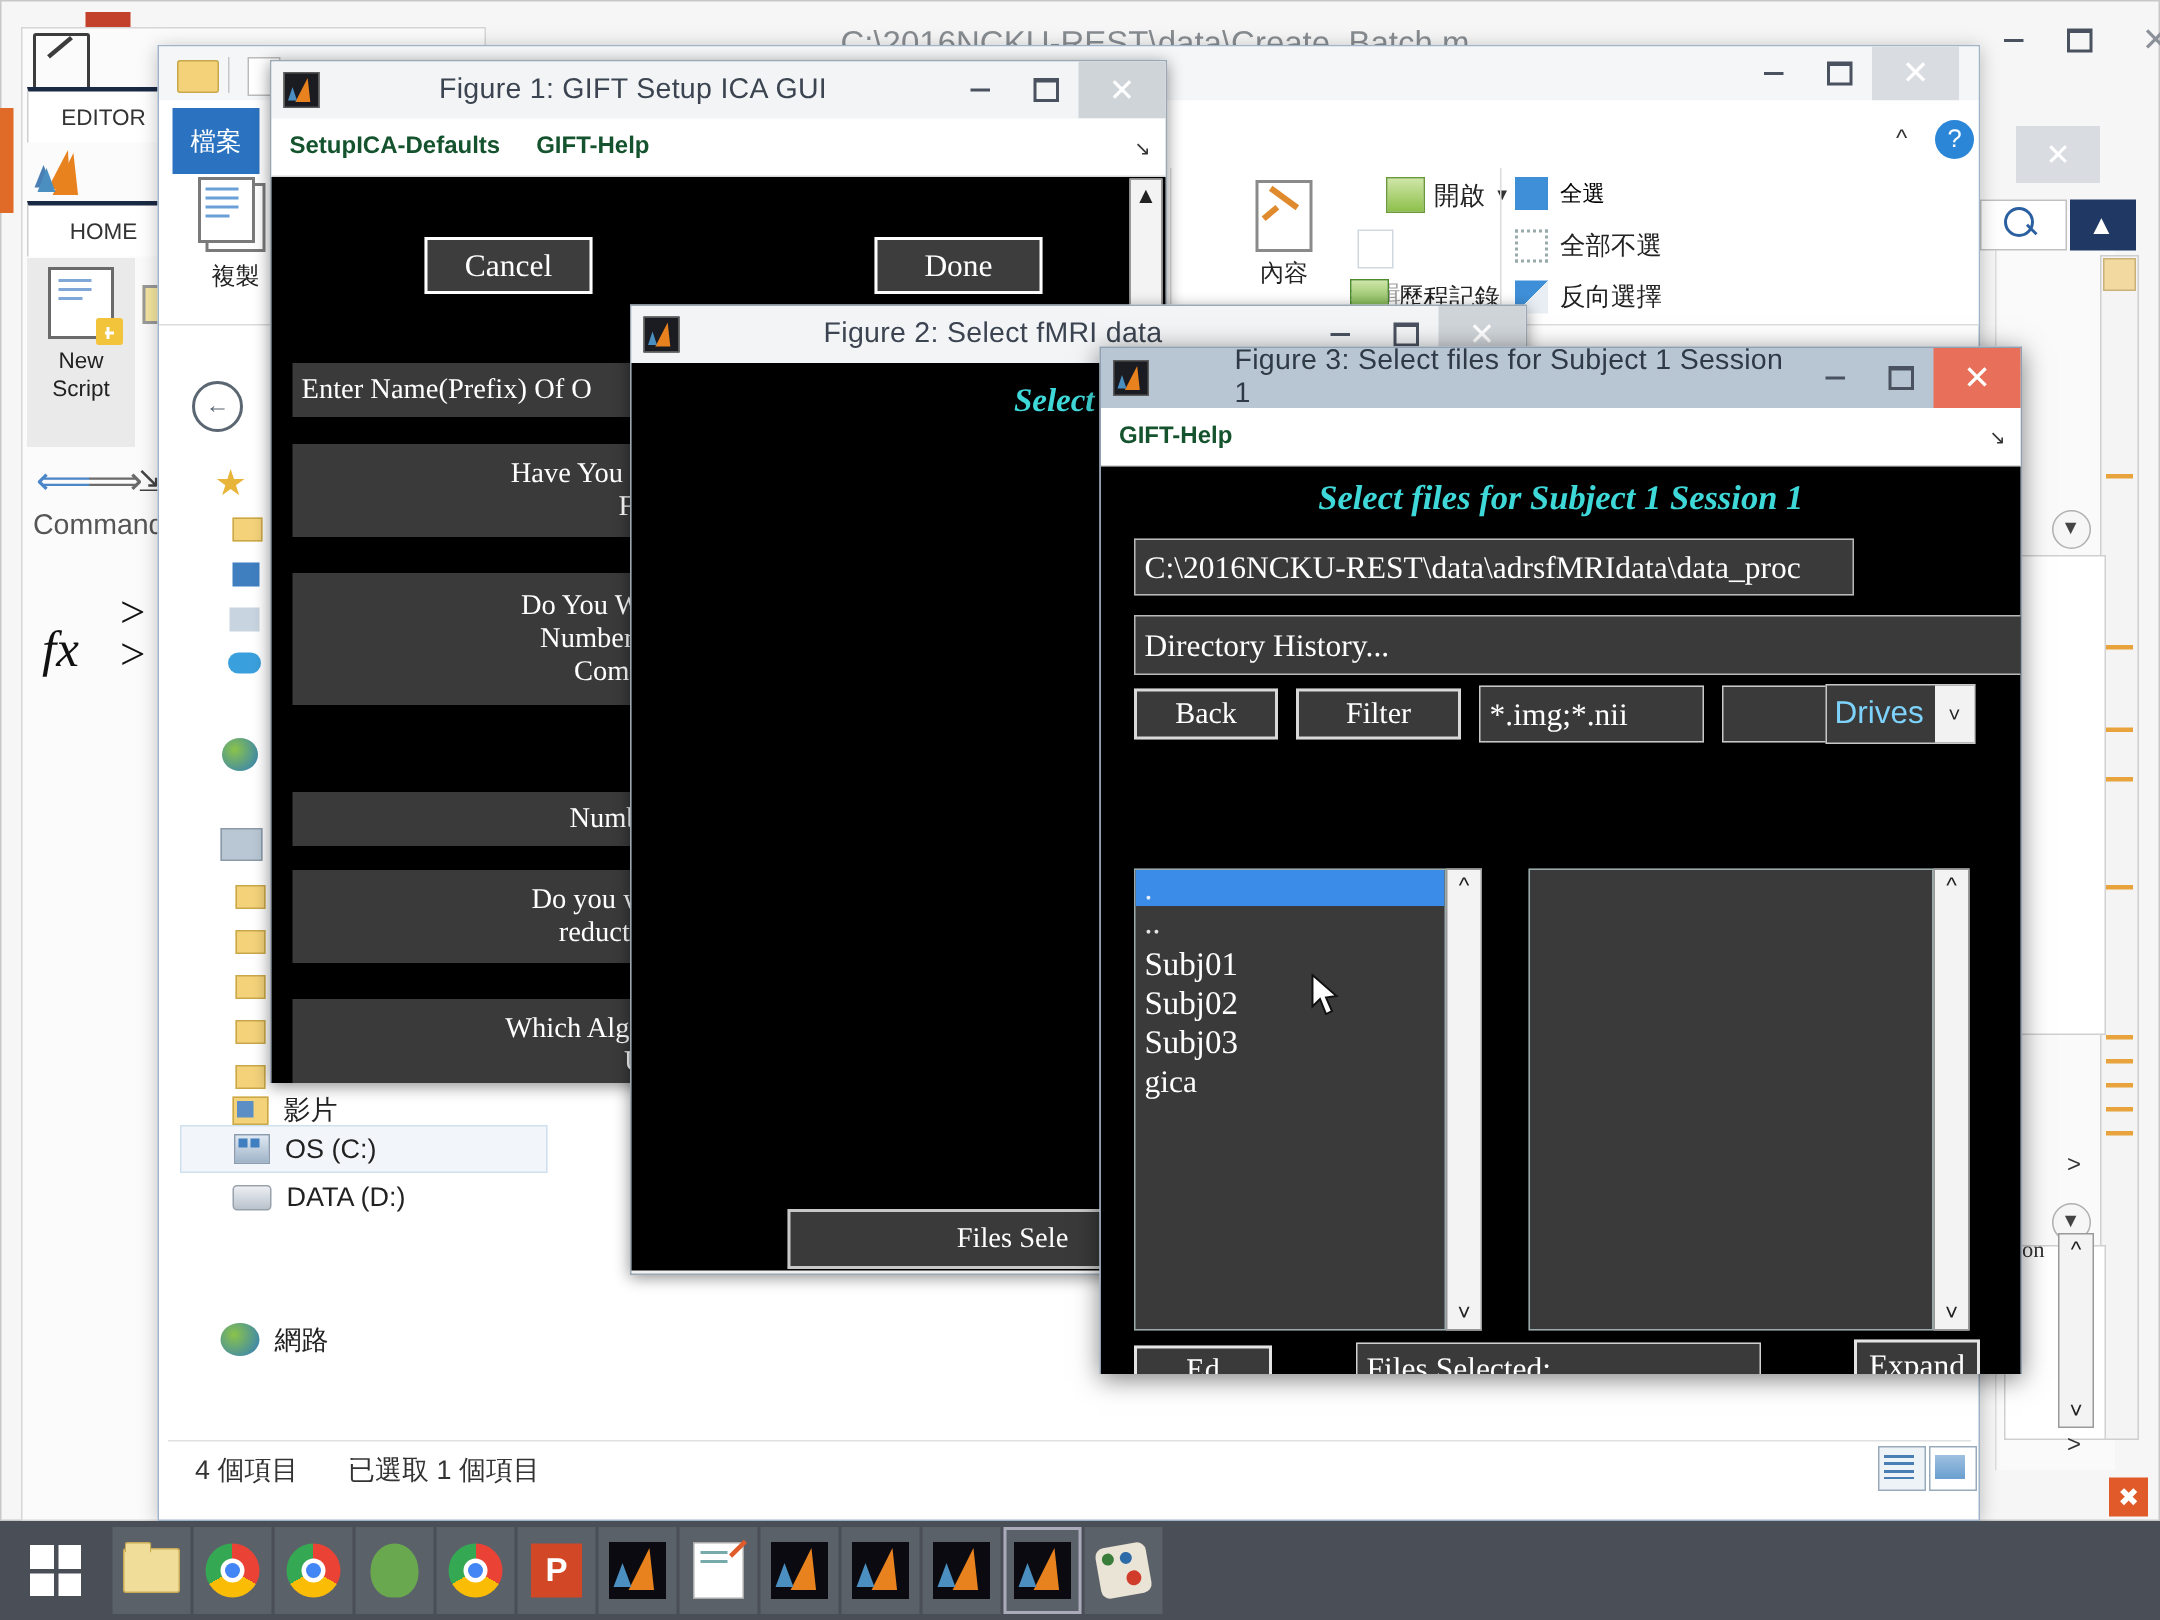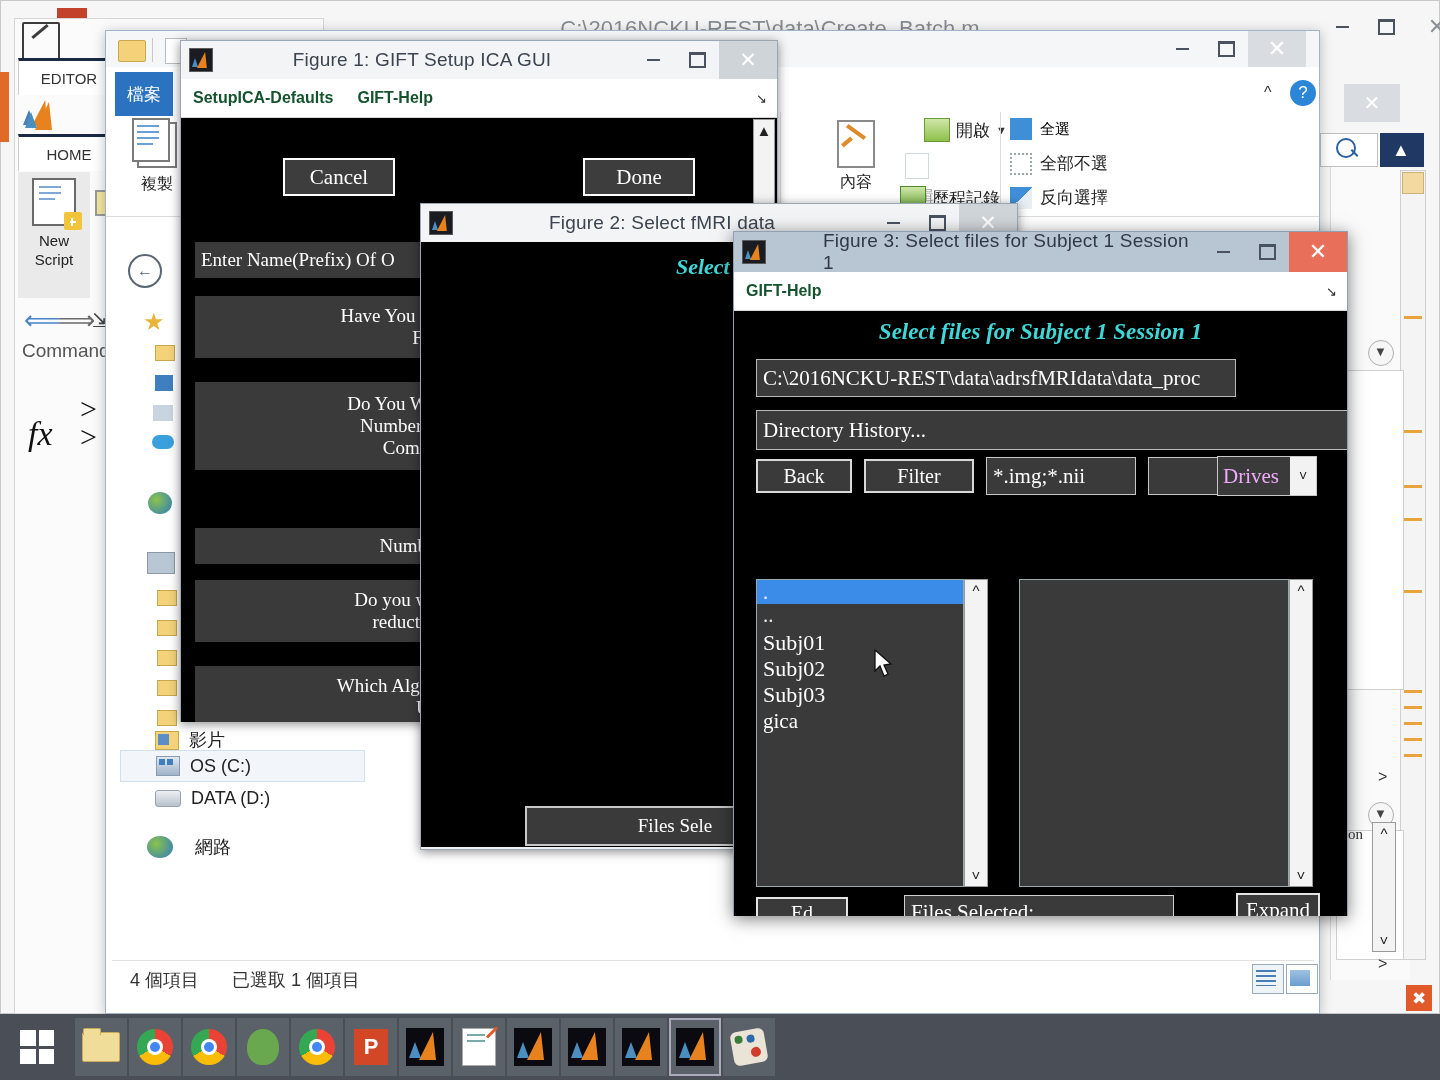--- a/index.html
+++ b/index.html
@@ -262,21 +262,21 @@
   <span style="display:inline-block;width:22px;height:18px;background:linear-gradient(#dfe8f2,#9fb3c8);border:1px solid #8a9cae;position:relative;">
     <span style="position:absolute;left:2px;top:2px;width:6px;height:6px;background:#3f7fc0;"></span>
     <span style="position:absolute;left:10px;top:2px;width:6px;height:6px;background:#3f7fc0;"></span>
   </span>
   <span style="font-size:18px;color:#222;">OS (C:)</span>
 </div>
 <div class="abs" style="left:155px;top:788px;display:flex;align-items:center;gap:10px;">
   <span style="display:inline-block;width:24px;height:15px;background:linear-gradient(#eceff3,#b9c2cc);border:1px solid #98a2ac;border-radius:3px;"></span>
   <span style="font-size:18px;color:#222;">DATA (D:)</span>
 </div>
-<div class="abs" style="left:147px;top:835px;display:flex;align-items:center;gap:22px;">
+<div class="abs" style="left:147px;top:881px;display:flex;align-items:center;gap:10px;">
   <span style="display:inline-block;width:26px;height:22px;border-radius:50%;background:radial-gradient(circle at 35% 35%,#8bc34a,#2d7bbf);"></span>
   <span style="font-size:18px;color:#222;">網路</span>
 </div>
 
 <div class="abs" style="left:112px;top:960px;width:1202px;height:48px;background:#fff;border-top:1px solid #e0e0e0;box-sizing:border-box;display:flex;align-items:center;"></div>
 <div class="abs" style="left:130px;top:968px;font-size:18px;color:#333;">4 個項目</div>
 <div class="abs" style="left:232px;top:968px;font-size:18px;color:#333;">已選取 1 個項目</div>
 <div class="abs" style="left:1252px;top:964px;width:30px;height:28px;border:1px solid #9ab;background:#eef3f8;"></div>
 <div class="abs" style="left:1256px;top:970px;width:20px;height:16px;background:repeating-linear-gradient(#4a7fb5 0 2px,#eef3f8 2px 5px);"></div>
 <div class="abs" style="left:1286px;top:964px;width:30px;height:28px;border:1px solid #9ab;background:#fff;"></div>
@@ -390,21 +390,21 @@
                 box-sizing:border-box;color:#fff;font-family:'Liberation Serif',serif;font-size:20px;
                 display:flex;align-items:center;justify-content:center;">Filter</div>
     <div style="position:absolute;left:252px;top:146px;width:150px;height:38px;background:#3a3a3a;border:1px solid #c8c8c8;
                 box-sizing:border-box;color:#fff;font-family:'Liberation Serif',serif;font-size:21px;
                 display:flex;align-items:center;padding-left:6px;">*.img;*.nii</div>
     <div style="position:absolute;left:414px;top:146px;width:100px;height:38px;background:#3a3a3a;border:1px solid #c8c8c8;
                 box-sizing:border-box;color:#fff;font-family:'Liberation Serif',serif;font-size:21px;
                 display:flex;align-items:center;padding-left:6px;"></div>
     <div style="position:absolute;left:483px;top:145px;width:100px;height:40px;background:#3a3a3a;border:1px solid #c8c8c8;
                 box-sizing:border-box;display:flex;align-items:center;">
-      <span style="flex:1;color:#f0abfc;font-family:Liberation Serif, serif;font-size:21px;padding-left:5px;">Drives</span>
+      <span style="flex:1;color:#7dd3fc;font-family:Liberation Sans, sans-serif;font-size:21px;padding-left:5px;">Drives</span>
       <span style="width:26px;height:100%;background:#f2f2f2;color:#222;display:flex;align-items:center;justify-content:center;font-size:14px;">˅</span>
     </div>
 
     <div style="position:absolute;left:22px;top:268px;width:208px;height:308px;background:#3a3a3a;border:1px solid #9aa;
                 box-sizing:border-box;overflow:hidden;">
       <div style="background:#3b8ce8;color:#e8eef8;font-family:'Liberation Serif',serif;font-size:21px;height:24px;
                   line-height:24px;padding-left:6px;">.</div>
       <div style="color:#e6e6e6;font-family:'Liberation Serif',serif;font-size:21px;height:26px;line-height:22px;padding-left:6px;">..</div>
       <div style="color:#fff;font-family:'Liberation Serif',serif;font-size:22px;height:26px;line-height:26px;padding-left:6px;">Subj01</div>
       <div style="color:#fff;font-family:'Liberation Serif',serif;font-size:22px;height:26px;line-height:26px;padding-left:6px;">Subj02</div>

